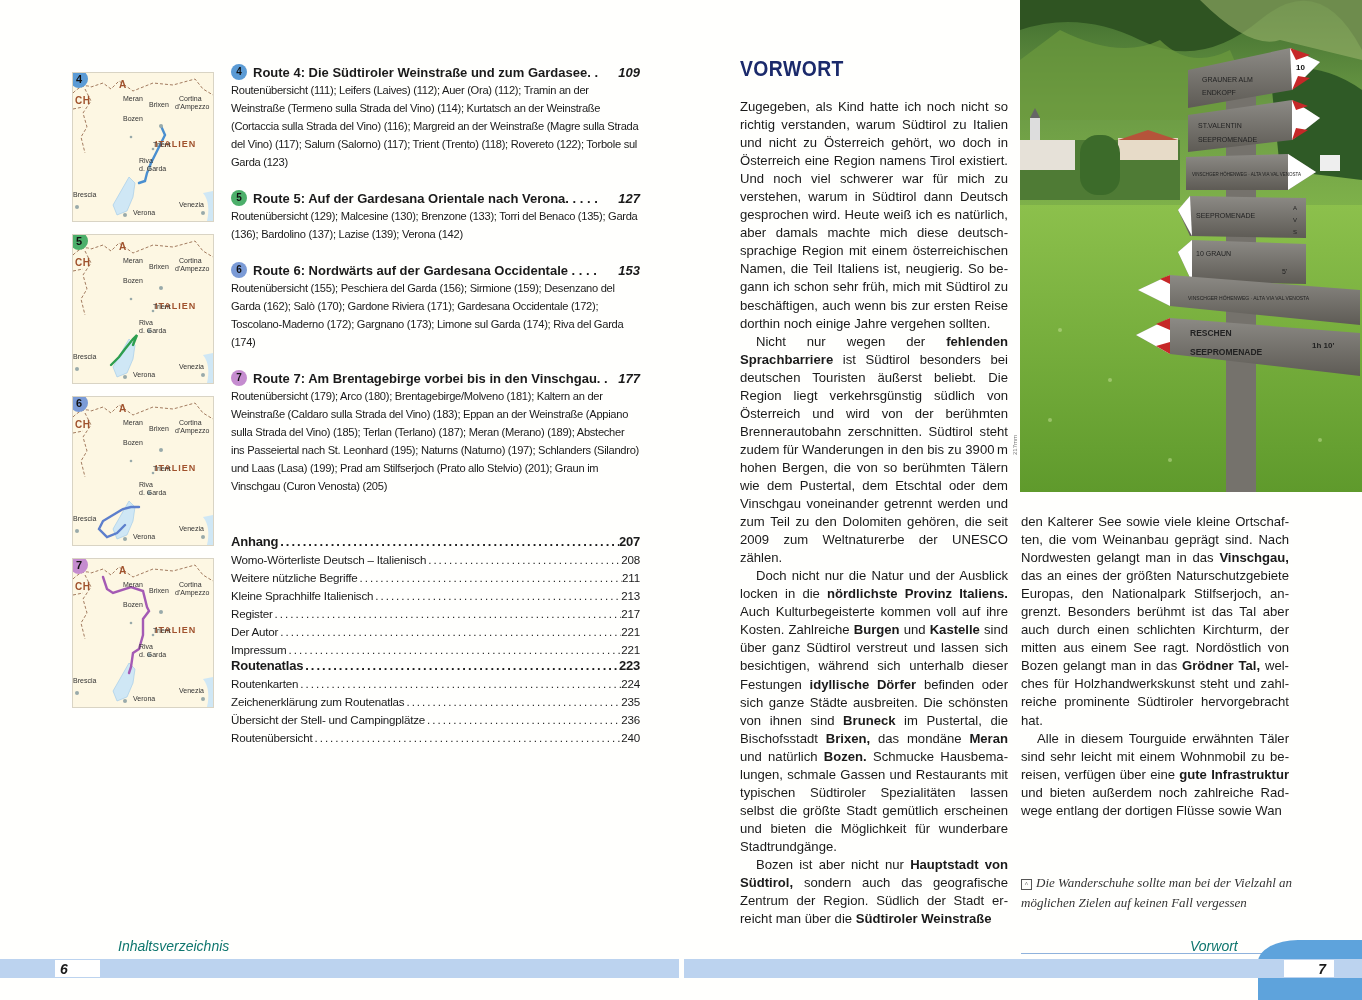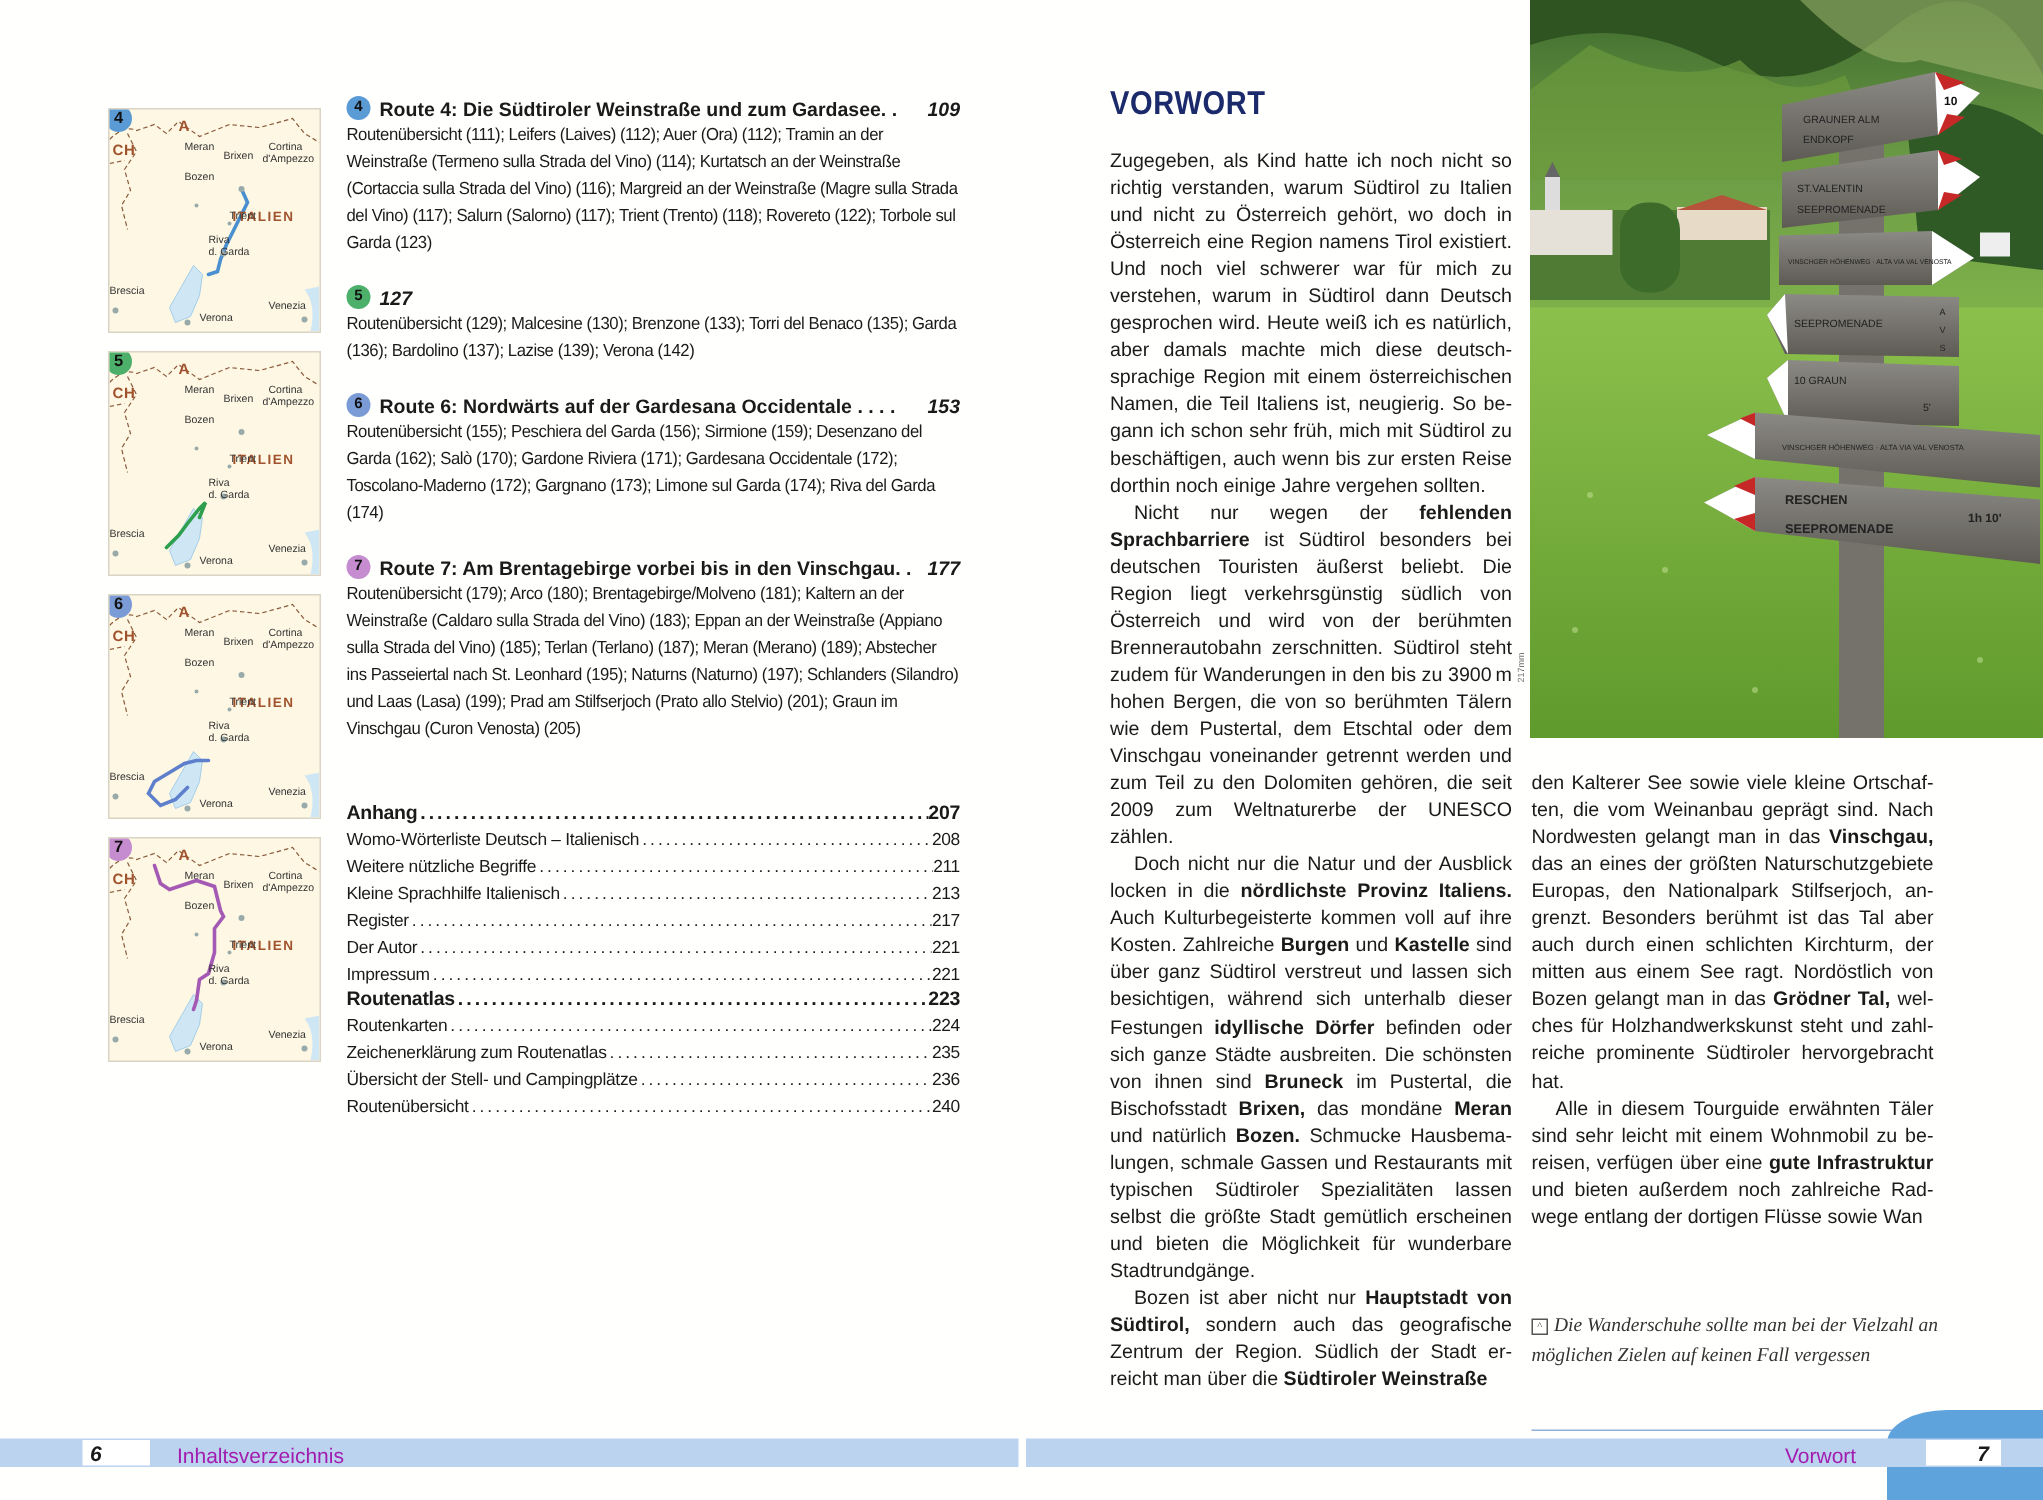--- a/index.html
+++ b/index.html
@@ -40,21 +40,21 @@
 
   .photo { position:absolute; left:1020px; top:0; width:342px; height:492px; overflow:hidden; }
   .caption { position:absolute; left:1021px; top:873px; width:280px; font-family:"Liberation Serif", serif; font-style:italic; font-size:13px; line-height:20px; color:#333; }
   .cap-icon { display:inline-block; width:9px; height:9px; border:1px solid #555; font-size:7px; line-height:8px; text-align:center; font-style:normal; vertical-align:middle; margin-right:4px; }
   .photo-credit { position:absolute; left:1012px; top:455px; font-size:6px; color:#777; transform:rotate(-90deg); transform-origin:left top; white-space:nowrap; }
 
   
   .footer-bar-left { position:absolute; left:0; top:959px; width:679px; height:19px; background:#bcd3ef; }
   .footer-bar-right { position:absolute; left:684px; top:959px; width:678px; height:19px; background:#bcd3ef; }
   .page-num-box { position:absolute; top:960px; height:17px; background:#fff; font-weight:bold; font-style:italic; font-size:14px; line-height:18px; }
-  .footer-title { position:absolute; top:960px; font-size:14px; line-height:20px; color:#a21caf; }
+  .footer-title { position:absolute; top:936px; font-style:italic; font-size:14px; line-height:20px; color:#0f766e; }
   .footer-line { position:absolute; left:1021px; top:953px; width:320px; height:1px; background:#8fb2dc; }
   .footer-tab { position:absolute; left:1258px; top:940px; width:104px; height:60px; background:#5ea3dc; border-top-left-radius:40px 22px; }
 </style>
 </head>
 <body>
 
 <div class="page left-page"></div>
 <div class="page right-page"></div>
 
 <div id="maps">
@@ -193,20 +193,21 @@
     <div class="toc-head">
       <span class="toc-num" style="background:#5b9bd5">4</span>
       <span class="t">Route 4: Die Südtiroler Weinstraße und zum Gardasee. . </span>
       <span class="p">109</span>
     </div>
     <div class="toc-sub">Routenübersicht (111); Leifers (Laives) (112); Auer (Ora) (112); Tramin an der Weinstraße (Termeno sulla Strada del Vino) (114); Kurtatsch an der Weinstraße (Cortaccia sulla Strada del Vino) (116); Margreid an der Weinstraße (Magre sulla Strada del Vino) (117); Salurn (Salorno) (117); Trient (Trento) (118); Rovereto (122); Torbole sul Garda (123)</div>
   </div>
     <div class="toc" style="top: 189px;">
     <div class="toc-head">
       <span class="toc-num" style="background:#4caf6a">5</span>
+      <span class="t">Route 5: Auf der Gardesana Orientale nach Verona. . . . . </span>
       <span class="p">127</span>
     </div>
     <div class="toc-sub">Routenübersicht (129); Malcesine (130); Brenzone (133); Torri del Benaco (135); Garda (136); Bardolino (137); Lazise (139); Verona (142)</div>
   </div>
     <div class="toc" style="top: 261px;">
     <div class="toc-head">
       <span class="toc-num" style="background:#7b9bd6">6</span>
       <span class="t">Route 6: Nordwärts auf der Gardesana Occidentale . . . . </span>
       <span class="p">153</span>
     </div>

